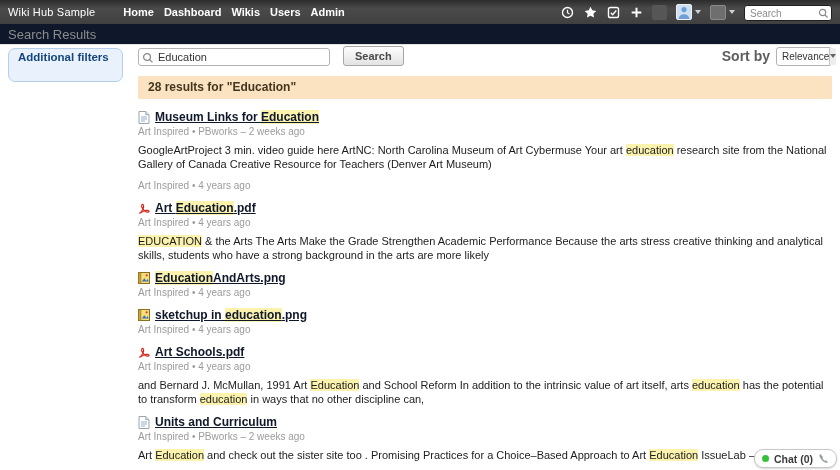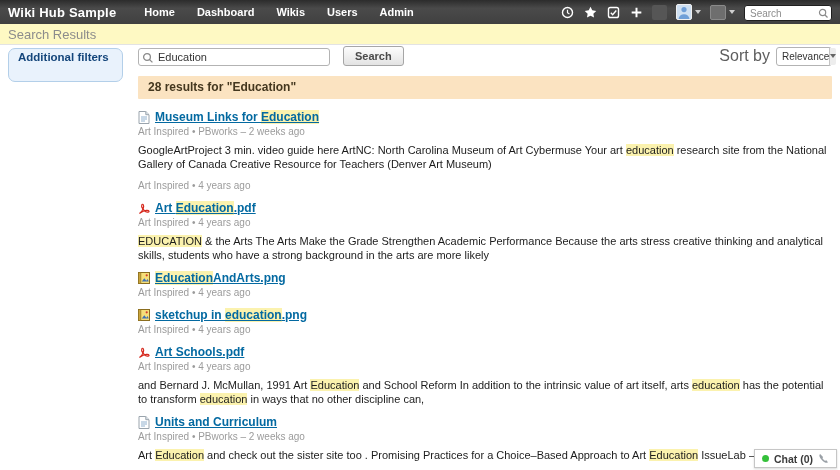--- a/index.html
+++ b/index.html
@@ -3,39 +3,39 @@
 <meta charset="utf-8">
 <style>
   * { margin:0; padding:0; box-sizing:border-box; }
   body { font-family:"Liberation Sans", sans-serif; background:#fff; }
   .screen { position:relative; width:840px; height:470px; overflow:hidden; background:#fff; }
 
   
   .navbar { position:absolute; top:0; left:0; right:0; height:24px;
     background:linear-gradient(180deg,#2c2c2c 0%,#4a4a4a 35%,#404040 100%);
     display:flex; align-items:center; padding:0 8px; }
-  .brand { color:#fff; font-size:13px; font-weight:bold; margin-right:28px; letter-spacing:.2px; }
-  .nav-items { display:flex; gap:22px; }
+  .brand { color:#fff; font-size:11px; font-weight:normal; margin-right:28px; letter-spacing:.2px; }
+  .nav-items { display:flex; gap:10px; }
   .nav-item { color:#fff; font-size:11px; font-weight:bold; text-decoration:none; cursor:pointer; }
   .nav-right { margin-left:auto; display:flex; align-items:center; gap:9px; }
   .nicon { width:14px; height:14px; display:flex; align-items:center; justify-content:center; cursor:pointer; }
   .dim-chip { width:15px; height:15px; background:#565656; border-radius:2px; cursor:pointer; }
   .avatar-wrap { display:flex; align-items:center; gap:3px; cursor:pointer; }
   .avatar { width:16px; height:16px; background:#cfe0f2; border:1px solid #f0f0f0; border-radius:2px;
     display:flex; align-items:flex-end; justify-content:center; overflow:hidden; }
   .caret { width:0; height:0; border-left:3.5px solid transparent; border-right:3.5px solid transparent; border-top:4px solid #cfcfcf; }
   .ws-chip { width:16px; height:15px; background:#6e6e6e; border:1px solid #8a8a8a; border-radius:2px; }
   .nav-search { position:relative; }
   .nav-search input { width:88px; height:16px; border:1px solid #1f1f1f; border-radius:3px;
     font-size:10px; padding:0 16px 0 5px; color:#444; font-family:inherit; }
   .nav-search input::placeholder { color:#8d8d8d; }
   .nav-search .mag { position:absolute; right:3px; top:2px; }
 
   
-  .page-strip { position:absolute; top:24px; left:0; right:0; height:21px; background:#fef9c3;
+  .page-strip { position:absolute; top:24px; left:0; right:0; height:21px; background:#0f172a;
     border-bottom:1px solid #e3e3e3; display:flex; align-items:center; padding-left:8px; }
   .page-title { color:#8c8c8c; font-size:13px; }
 
   
   .sidebar { position:absolute; left:8px; top:48px; width:115px; background:#e9f2fc;
     border:1px solid #b3cfe9; border-radius:7px; padding:2px 9px 9px 9px; }
   .sb-title { color:#15467b; font-size:11.5px; font-weight:bold; margin-bottom:9px; }
   .sb-heading { color:#222; font-size:11px; font-weight:bold; margin-top:8px; margin-bottom:2px; }
   .sb-link-row { font-size:11px; line-height:15px; }
   .sb-link { color:#2f6dad; text-decoration:none; cursor:pointer; }
@@ -45,44 +45,44 @@
   .main { position:absolute; left:138px; top:46px; width:694px; }
   .search-row { display:flex; align-items:center; }
   .main-search { position:relative; }
   .main-search input { width:192px; height:18px; border:1px solid #b3b3b3; border-radius:3px;
     font-size:11px; color:#333; padding:0 5px 0 19px; font-family:inherit; }
   .main-search .mag { position:absolute; left:4px; top:3px; }
   .search-btn { margin-left:13px; height:20px; padding:0 11px; font-size:11px; font-weight:bold; color:#4a4a4a;
     background:linear-gradient(180deg,#fdfdfd,#e3e3e3); border:1px solid #a6a6a6; border-radius:3px;
     font-family:inherit; cursor:pointer; }
   .sort-wrap { margin-left:auto; display:flex; align-items:center; gap:6px; }
-  .sort-label { font-size:16px; font-weight:normal; color:#5e5e5e;margin-left:44px; }
+  .sort-label { font-size:14px; font-weight:bold; color:#5e5e5e;margin-left:44px; }
   .sort-select { display:flex; align-items:center; height:19px; width:56px; background:#fff;
     border:1px solid #b3b3b3; border-radius:3px; cursor:pointer; }
   .sort-value { flex:1; font-size:10px; color:#333; padding-left:5px; }
   .sort-caret-cell { width:14px; height:100%; border-left:1px solid #c4c4c4; background:#ededed;
     display:flex; align-items:center; justify-content:center; border-radius:0 2px 2px 0; }
   .sort-caret-cell .caret { border-top-color:#666; }
 
   .banner { margin-top:10px; background:#fbe3c1; padding:4px 10px 5px 10px;
     font-size:12px; font-weight:bold; color:#44371f; border-radius:1px; }
 
   
   .results { margin-top:11px; }
   .result { margin-bottom:9px; }
   .rtitle-row { display:flex; align-items:center; gap:5px; line-height:14px; }
   .ricon { width:12px; height:13px; display:flex; align-items:center; flex:0 0 auto; }
-  .rtitle { font-size:12px; font-weight:bold; color:#0369a1; text-decoration:underline; cursor:pointer; }
+  .rtitle { font-size:12px; font-weight:bold; color:#0f172a; text-decoration:underline; cursor:pointer; }
   .rmeta { font-size:10px; color:#9b9b9b; margin-top:2px; line-height:12px; }
   .rsnippet { font-size:11px; color:#1c1c1c; margin-top:5px; line-height:14px; }
   .hl { background:#fbf2ae; }
 
   
   .chat { position:absolute; right:3px; bottom:2px; height:19px; background:#fff; border:1px solid #c6c6c6;
-    border-radius:0; box-shadow:0 1px 2px rgba(0,0,0,.15); display:flex; align-items:center;
+    border-radius:9px; box-shadow:0 1px 2px rgba(0,0,0,.15); display:flex; align-items:center;
     gap:5px; padding:0 7px; cursor:pointer;margin-top:16px; }
   .chat-dot { width:7px; height:7px; border-radius:50%; background:#35c03a; }
   .chat-label { font-size:10.5px; font-weight:bold; color:#3c3c3c; }
 </style>
 </head>
 <body>
 
 <div class="screen">
 
   <div class="navbar">

